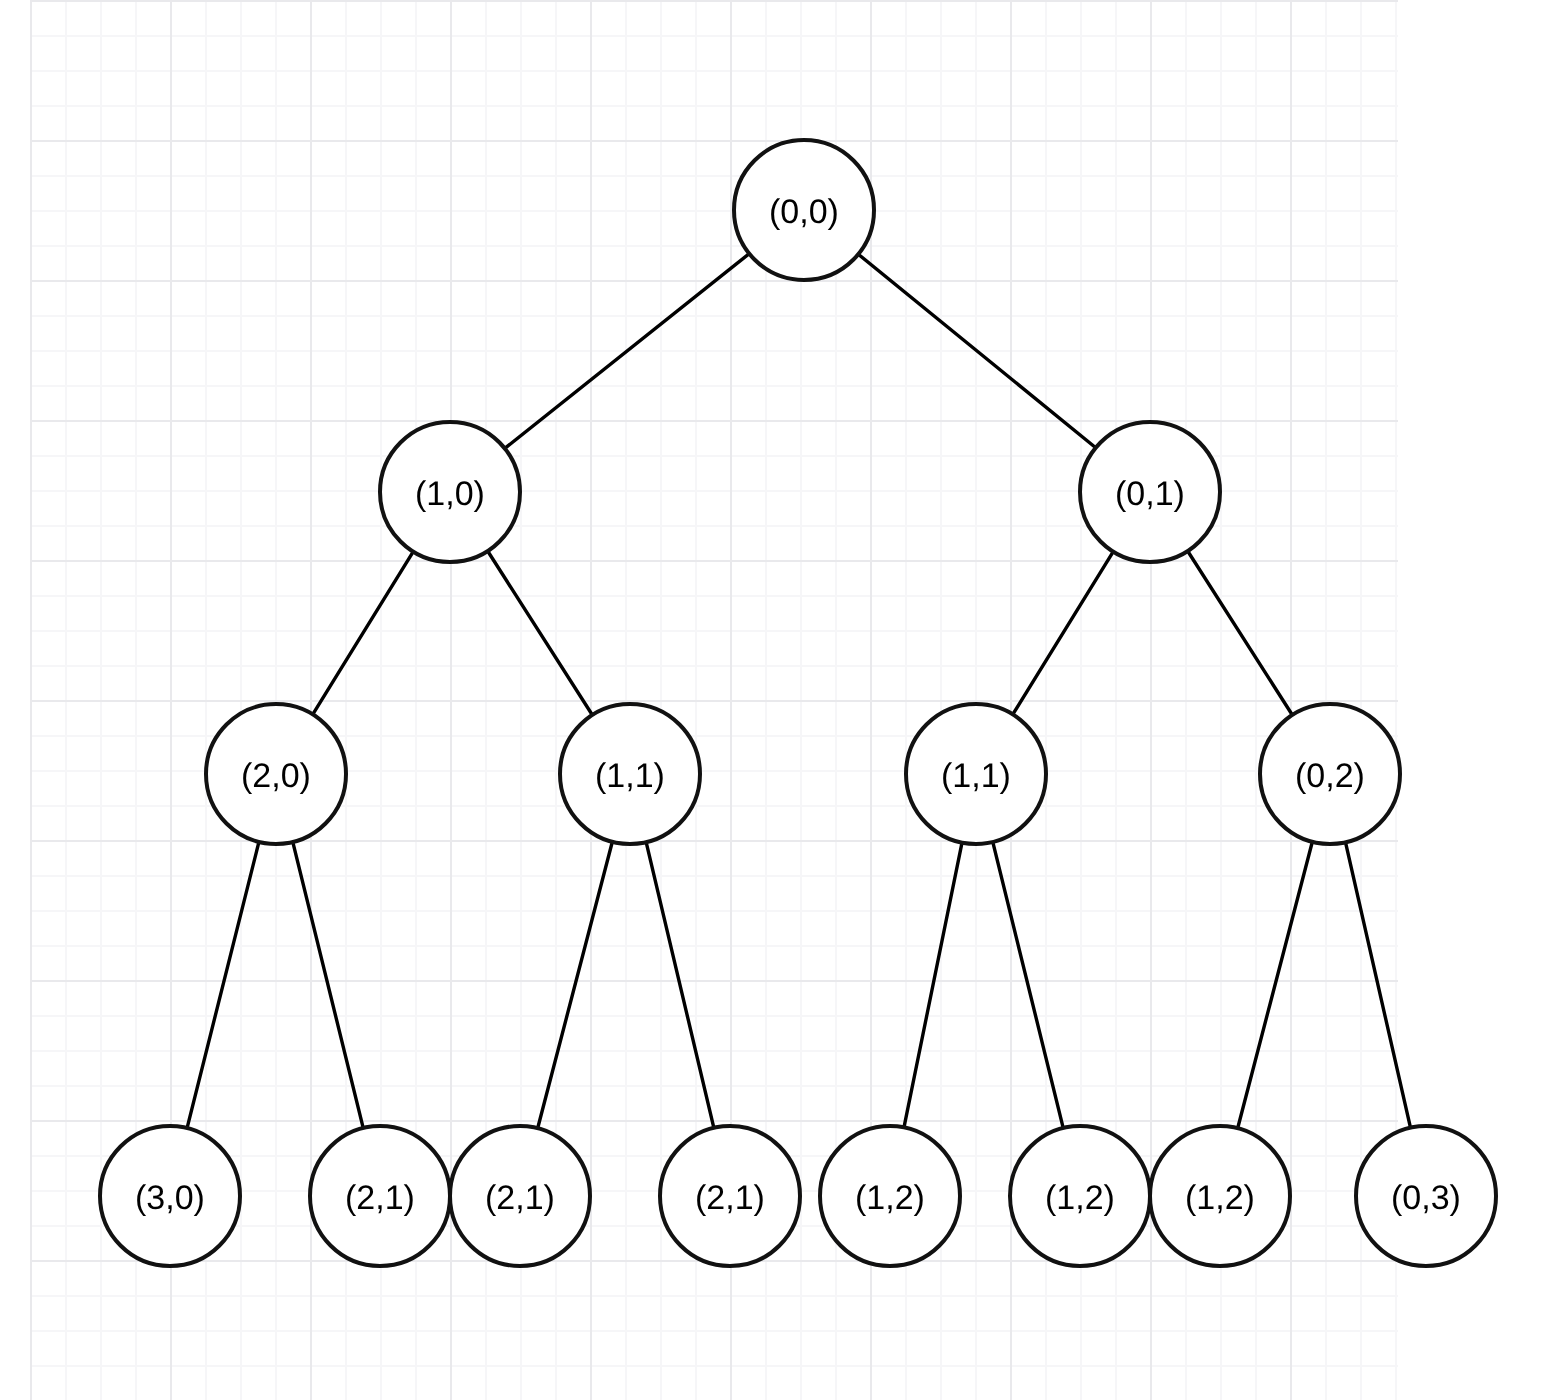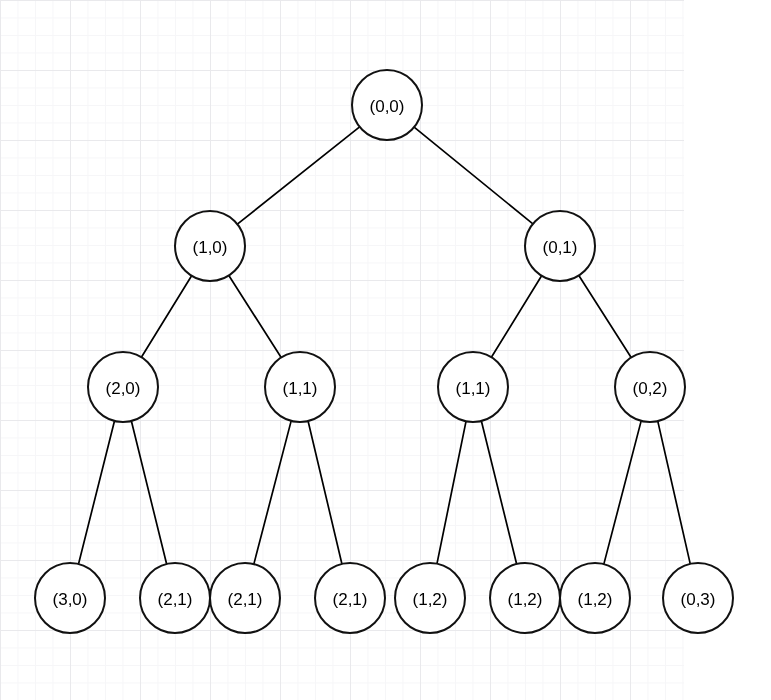--- a/index.html
+++ b/index.html
@@ -22,20 +22,21 @@
       linear-gradient(to right, #e9e9ec 1px, transparent 1px),
       linear-gradient(to bottom, #e9e9ec 1px, transparent 1px),
       linear-gradient(to right, #f6f6f8 1px, transparent 1px),
       linear-gradient(to bottom, #f6f6f8 1px, transparent 1px);
     background-size:
       70px 70px,
       70px 70px,
       17.5px 17.5px,
       17.5px 17.5px;
     background-position: 0 0, 0 0, 0 0, 0 0;
+    margin-left: 15px;
   }
   #tree-svg {
     position: absolute;
     top: 0;
     left: 0;
     width: 771px;
     height: 700px;
   }
   .tree-edge {
     stroke: #000000;

